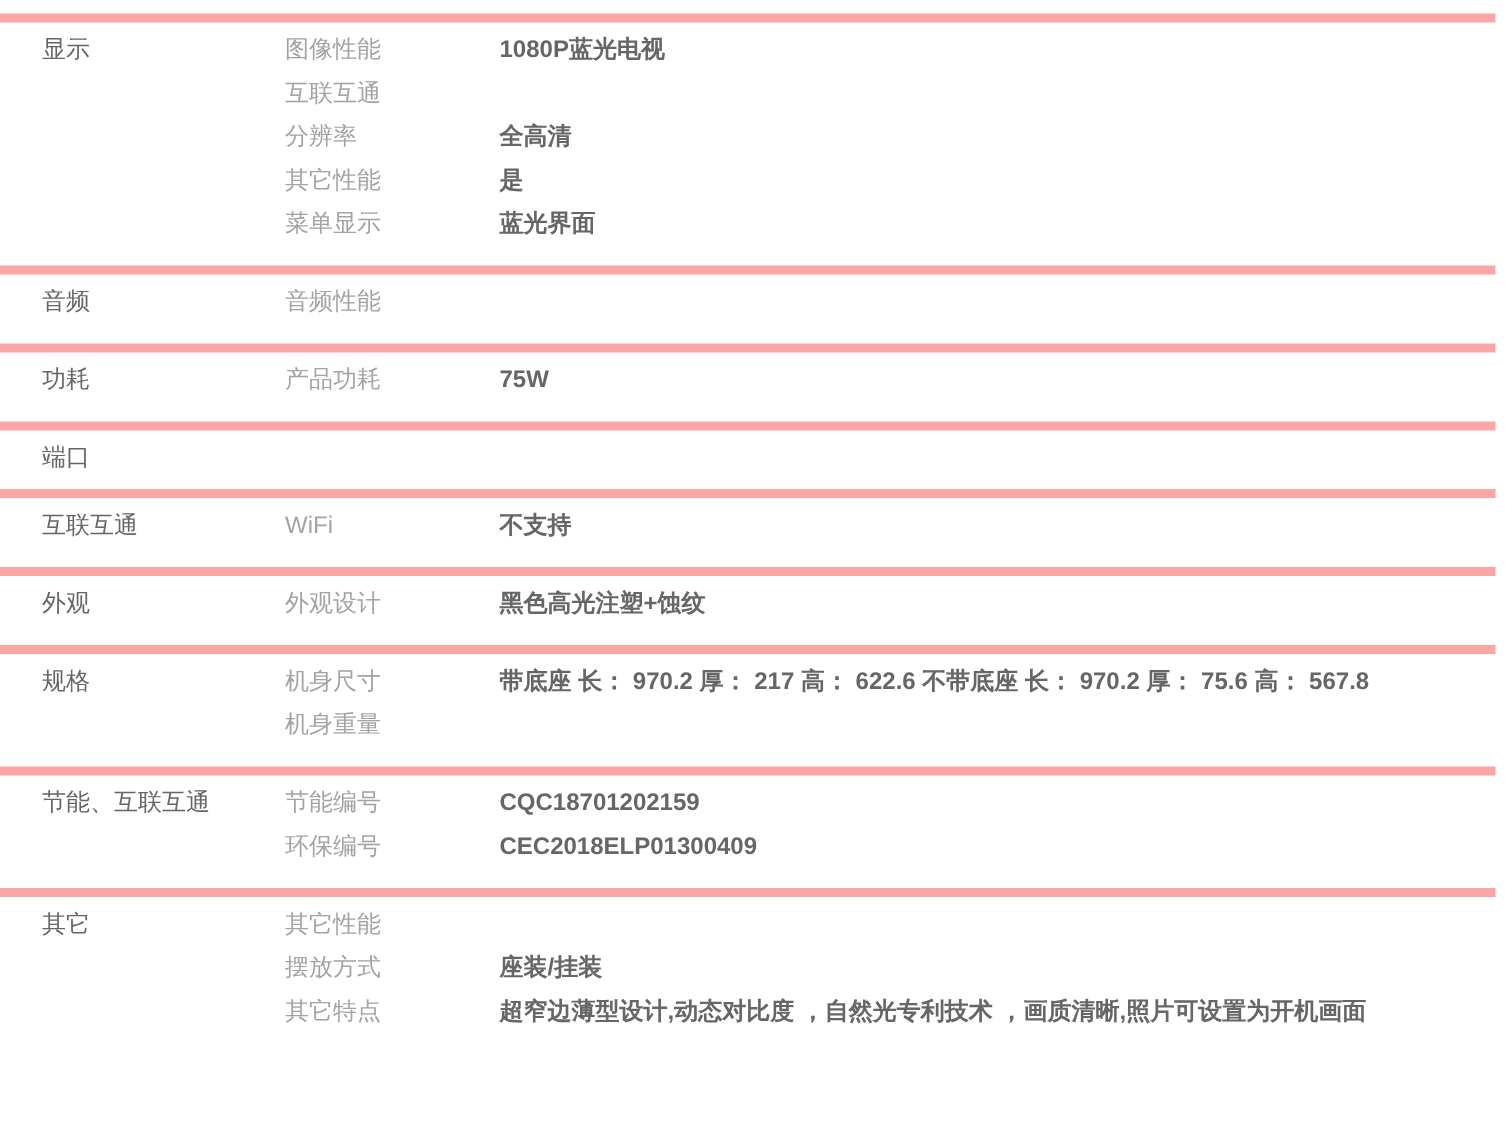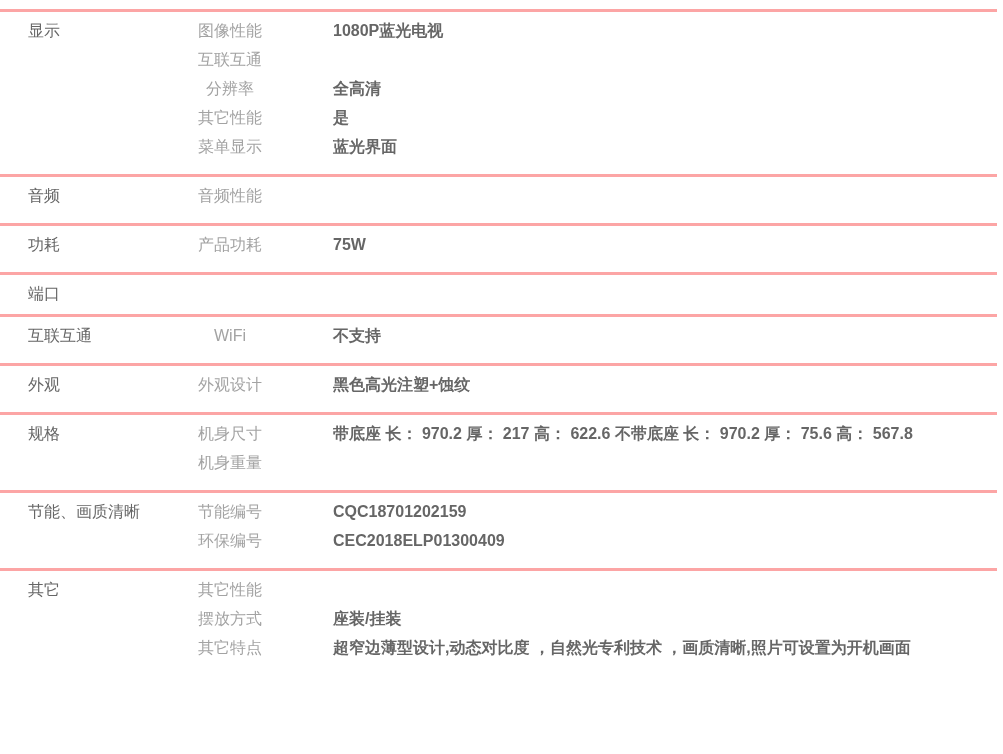--- a/index.html
+++ b/index.html
@@ -9,40 +9,40 @@
     background: #ffffff;
     font-family: "Liberation Sans", "DejaVu Sans", sans-serif;
   }
   .spec-table {
     width: 997px;
     margin-top: 9px;
     font-size: 16px;
   }
   .spec-section {
     display: flex;
-    border-top: 3px solid #fca5a5;
+    border-top: 6px solid #fca5a5;
     padding: 8px 0 9px 0;
   }
   .category {
     flex: 0 0 190px;
     padding-left: 28px;
     color: #666666;
     line-height: 22px;
   }
   .rows {
     flex: 1 1 auto;
     min-width: 0;
   }
   .spec-row {
     display: flex;
     margin-bottom: 7px;
   }
   .spec-label {
     flex: 0 0 80px;
-    text-align: center;
+    text-align: left;
     color: #a3a3a3;
     line-height: 22px;
     white-space: nowrap;
   }
   .spec-value {
     flex: 1 1 auto;
     padding-left: 63px;
     color: #666666;
     line-height: 22px;
     white-space: pre-line;
@@ -133,21 +133,21 @@
         <div class="spec-value">带底座 长： 970.2 厚： 217 高： 622.6 不带底座 长： 970.2 厚： 75.6 高： 567.8</div>
       </div>
       <div class="spec-row">
         <div class="spec-label">机身重量</div>
         <div class="spec-value"></div>
       </div>
     </div>
   </div>
 
   <div class="spec-section">
-    <div class="category">节能、画质清晰</div>
+    <div class="category">节能、互联互通</div>
     <div class="rows">
       <div class="spec-row">
         <div class="spec-label">节能编号</div>
         <div class="spec-value">CQC18701202159</div>
       </div>
       <div class="spec-row">
         <div class="spec-label">环保编号</div>
         <div class="spec-value">CEC2018ELP01300409</div>
       </div>
     </div>

